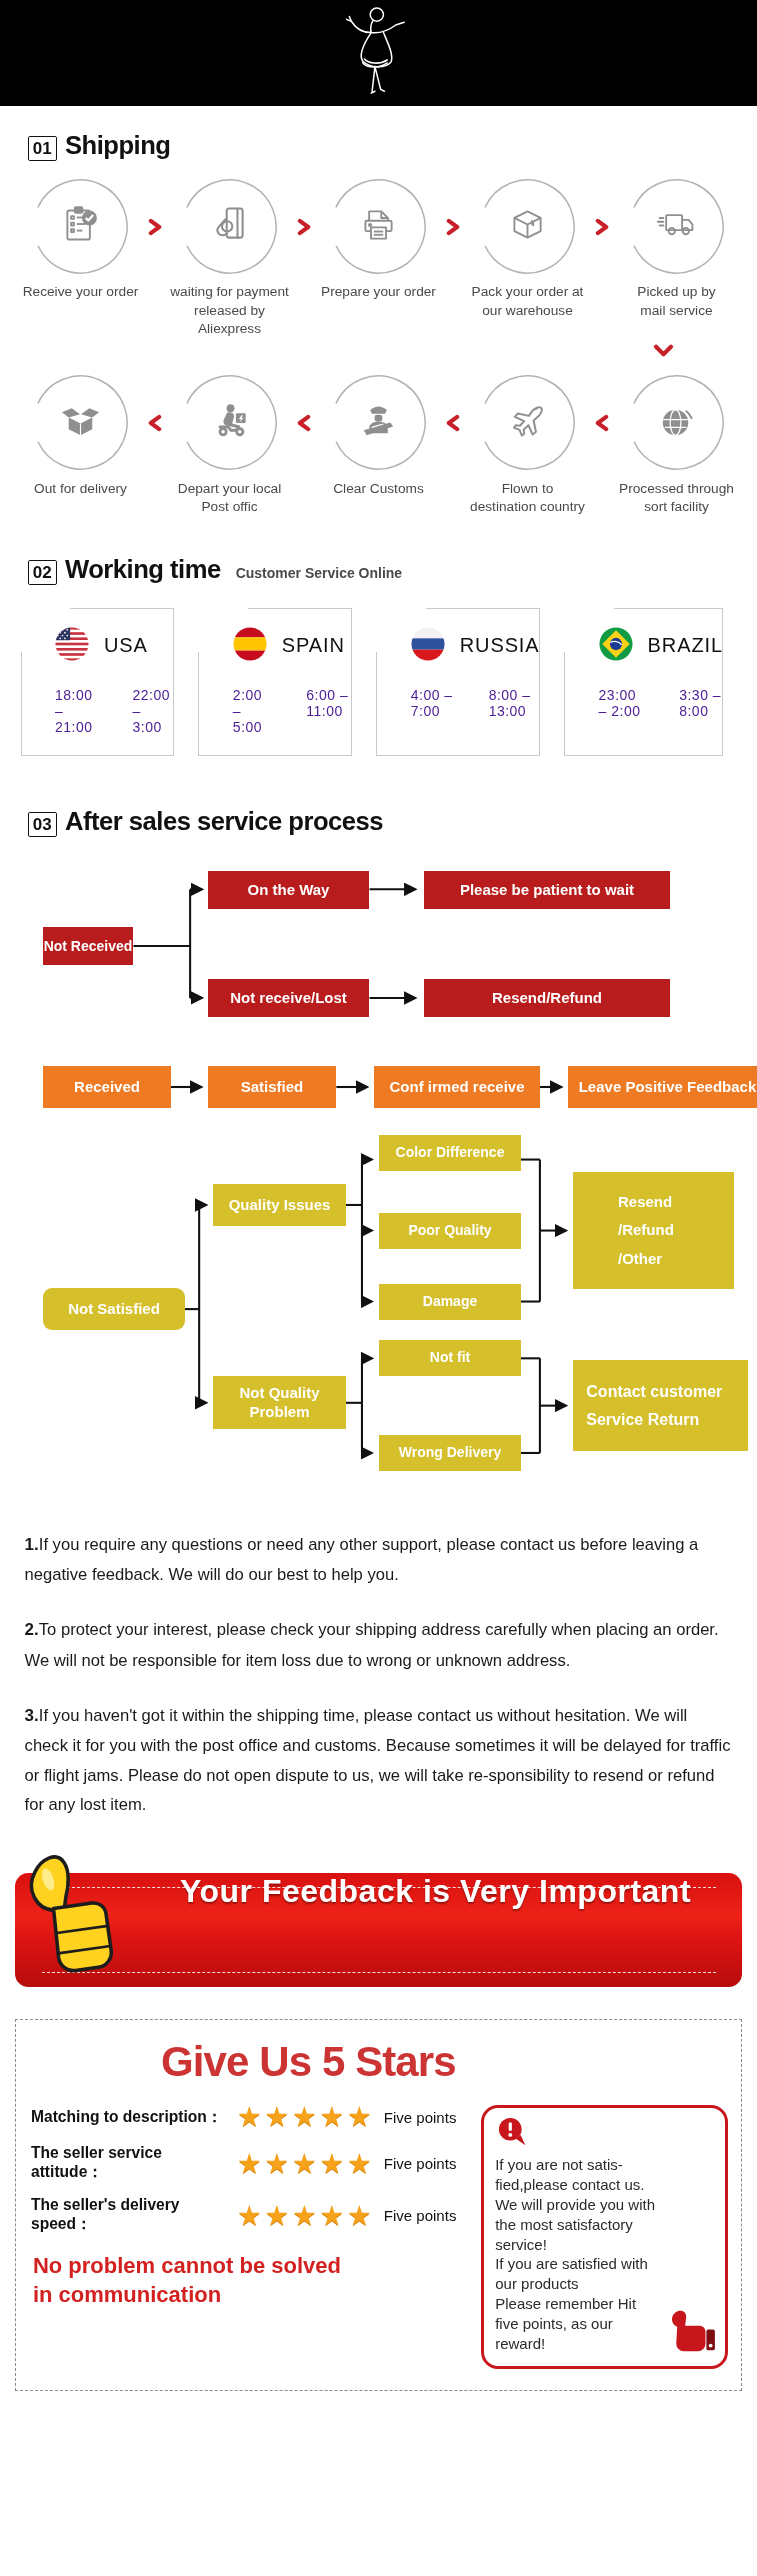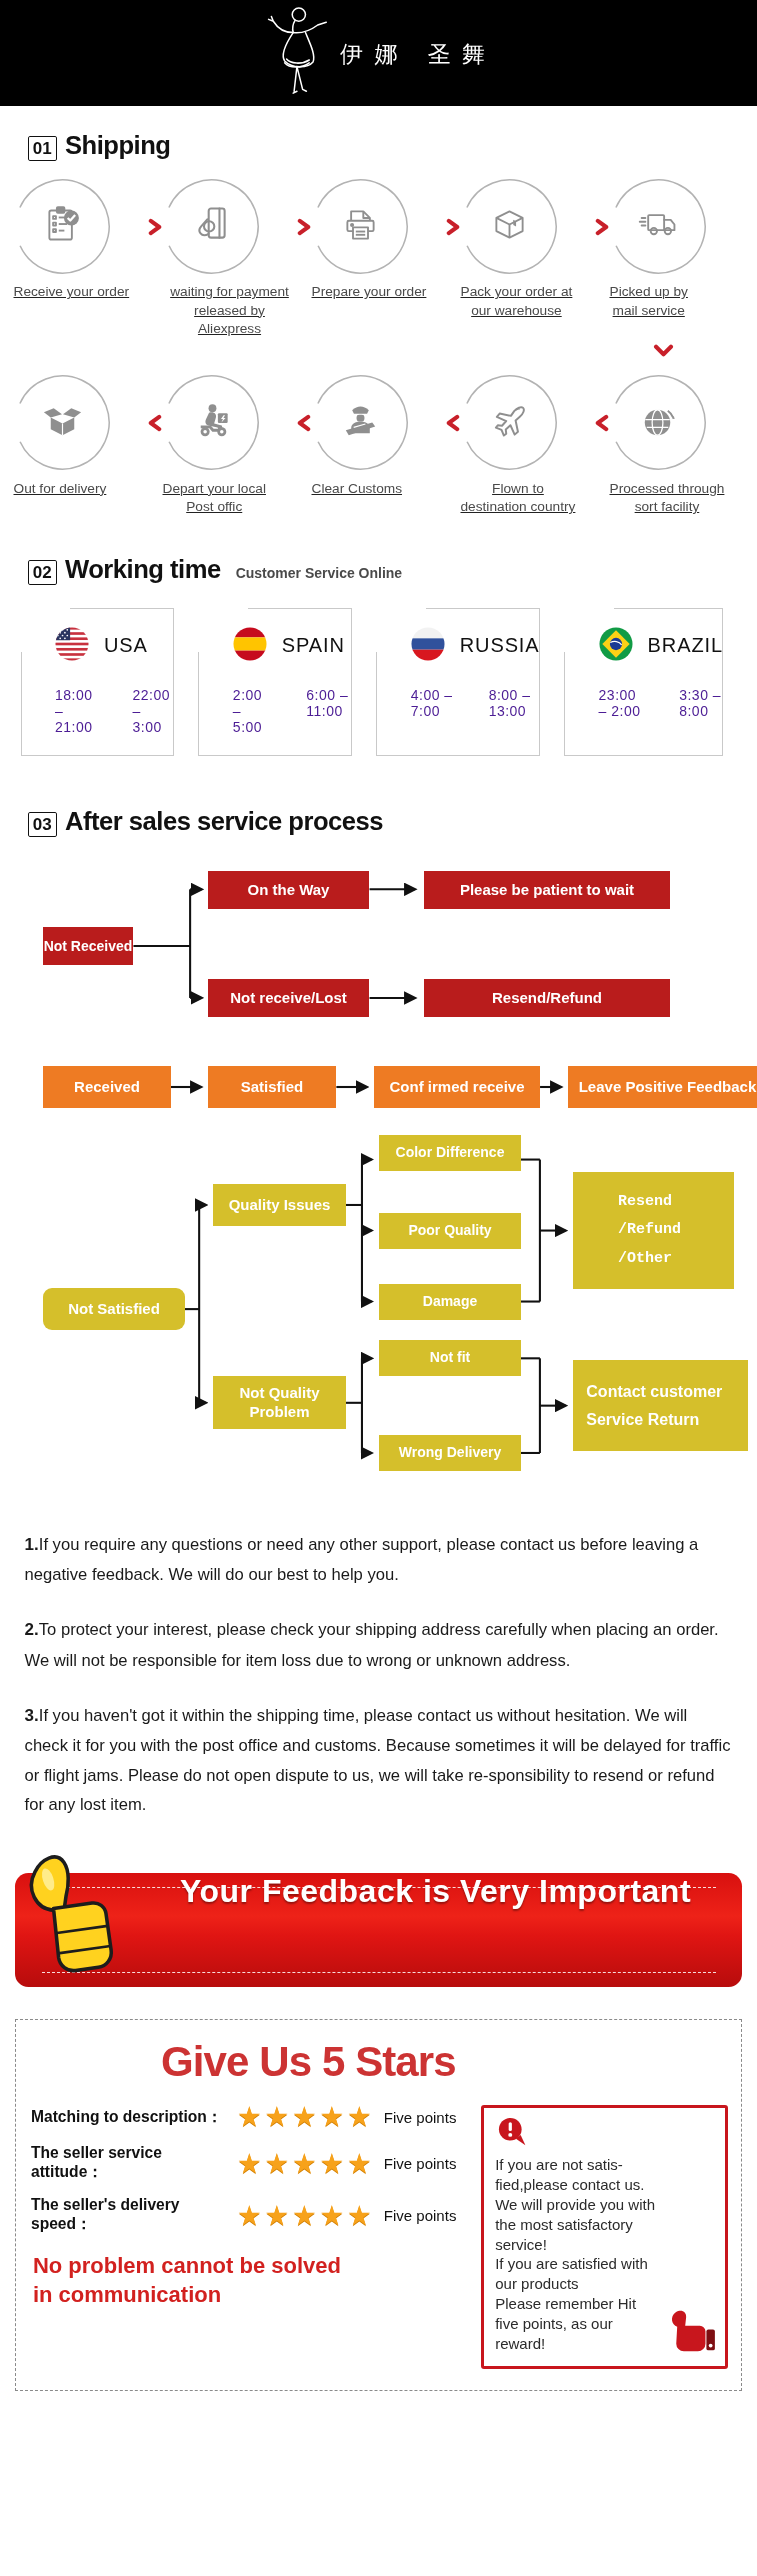--- a/index.html
+++ b/index.html
@@ -14,21 +14,21 @@
   .hdr .brand-cn{font-family:"DejaVu Sans",sans-serif;font-size:23px;letter-spacing:11.4px;margin-top:3.8px;}
 
   
   .sec-title{display:flex;align-items:baseline;margin:0 0 0 28px;}
   .badge{border:1.9px solid #111;font-weight:bold;font-size:17px;padding:0 3.8px;line-height:23px;border-radius:1.9px;color:#111;}
   .sec-title h2{font-size:25.6px;font-weight:700;letter-spacing:-0.5px;color:#111;margin:0 0 0 8.5px;}
   .sec-sub{font-size:14px;font-weight:bold;color:#4a4a4a;margin-left:15px;}
 
   
   .ship-row{display:flex;justify-content:center;align-items:flex-start;margin-top:17px;padding:0 5.7px;}
-  .step{width:134px;display:flex;flex-direction:column;align-items:flex-start;text-decoration:underline;}
+  .step{width:134px;display:flex;flex-direction:column;align-items:center;}
   .circ{position:relative;width:97px;height:97px;display:flex;align-items:center;justify-content:center;}
   .circ svg.arc{position:absolute;inset:0;}
   .step .lbl{margin-top:8.5px;font-size:13.7px;color:#4a4a4a;text-align:center;line-height:1.35;}
   .chev{width:15px;margin-top:40px;display:flex;justify-content:center;}
   .down-chev-row{height:32px;position:relative;}
   .down-chev-row .dchev{position:absolute;left:653px;top:5.7px;}
 
   
   .cards{display:grid;grid-template-columns:1fr 1fr 1fr 1fr;gap:28px 36px;margin:23px 34px 0 32px;}
   .card{position:relative;padding:19px 0 21px 23px;}
@@ -68,41 +68,40 @@
   
   .starsbox{border:1.9px dashed #8a8a8a;margin:32px 15px 34px 15px;padding:15px 13.3px 21px 15px;position:relative;}
   .stars-title{color:#cc3333;font-size:42px;font-weight:bold;text-align:center;margin:3.8px 142px 17px 0;letter-spacing:-0.9px;}
   .stars-flex{display:flex;gap:12px;}
   .stars-left{flex:1;}
   .rate-row{display:flex;align-items:center;margin-bottom:13.3px;}
   .rate-row .rlbl{width:206px;font-weight:bold;font-size:15.6px;color:#111;}
   .rate-row .stars{font-size:27.5px;color:#f7a21b;letter-spacing:2.8px;line-height:1;text-shadow:0 0.9px 0 #cf7d00;white-space:nowrap;}
   .rate-row .pts{font-size:15px;color:#111;margin-left:9.5px;}
   .slogan{color:#d2211f;font-weight:bold;font-size:22px;line-height:1.3;margin-top:17px;margin-left:1.9px;}
-  .notice{width:220px;border:3.8px solid #c8161d;border-radius:3px;padding:7.6px 9.5px 11.4px 11.4px;position:relative;margin-top:1.9px;}
+  .notice{width:220px;border:3.8px solid #c8161d;border-radius:17px;padding:7.6px 9.5px 11.4px 11.4px;position:relative;margin-top:1.9px;}
   .notice .ntxt{font-size:15px;line-height:1.33;color:#2b2b2b;margin-top:1.9px;}
   .notice .redthumb{position:absolute;right:7.6px;bottom:7.6px;}
 </style>
 </head>
 <body>
 
 <div class="hdr">
   <span>
     <svg width="70" height="95" viewBox="0 0 74 100" fill="none" stroke="#fff" stroke-width="1.6" stroke-linecap="round">
       <circle cx="40" cy="11" r="7"></circle>
       <path d="M36 17 C33 22 33 26 34 30"></path>
       <path d="M34 30 C26 30 18 26 13 18 M13 18 l-2 -5 m2 5 l-5 -2"></path>
       <path d="M34 30 C43 31 52 28 60 22 l9 -3"></path>
       <path d="M34 30 c-8 12 -13 24 -9 30 c8 8 24 8 30 1 c3 -7 -3 -19 -8 -31"></path>
       <path d="M27 58 c4 5 16 6 24 1 M25 62 c5 6 18 6 26 0"></path>
       <path d="M38 66 l-3 26 m3 -26 l6 24 m-6 2 l-4 2 m10 -4 l4 2"></path>
     </svg>
   </span>
   <div class="brandblock">
-    <div class="brand-cn">伊娜 圣舞</div>
   </div>
 </div>
 
 <div style="margin-top:24.6px;">
   <div class="sec-title">
     <span class="badge">01</span>
     <h2>Shipping</h2>
   </div>
 
   <div class="ship-row">
@@ -527,21 +526,21 @@
         <path d="M550 287 H577" marker-end="url(#arr)"></path>
       </g>
     </svg>
     <div class="fbox" style="left:24px;top:154px;width:142px;height:42px;border-radius:9px;">Not Satisfied</div>
     <div class="fbox" style="left:194px;top:50px;width:133px;height:42px;">Quality Issues</div>
     <div class="fbox preline" style="left:194px;top:242px;width:133px;height:53px;">Not Quality
 Problem</div>
     <div class="fbox" style="left:360px;top:1px;width:142px;height:36px;font-size:14px;">Color Difference</div>
     <div class="fbox" style="left:360px;top:79px;width:142px;height:36px;font-size:14px;">Poor Quality</div>
     <div class="fbox" style="left:360px;top:150px;width:142px;height:36px;font-size:14px;">Damage</div>
-    <div class="fbox preline left-txt" style="left:554px;top:38px;width:161px;height:117px;padding-left:45px;box-sizing:border-box;line-height:1.9;font-family:Liberation Mono, monospace;">Resend
+    <div class="fbox preline left-txt" style="left:554px;top:38px;width:161px;height:117px;padding-left:45px;box-sizing:border-box;line-height:1.9;">Resend
 /Refund
 /Other</div>
     <div class="fbox" style="left:360px;top:206px;width:142px;height:36px;font-size:14px;">Not fit</div>
     <div class="fbox" style="left:360px;top:301px;width:142px;height:36px;font-size:14px;">Wrong Delivery</div>
     <div class="fbox preline left-txt" style="left:554px;top:226px;width:175px;height:91px;padding-left:13.3px;box-sizing:border-box;font-size:16px;line-height:1.7;">Contact customer
 Service Return</div>
   </div>
 </div>
 
 <div class="notes">

